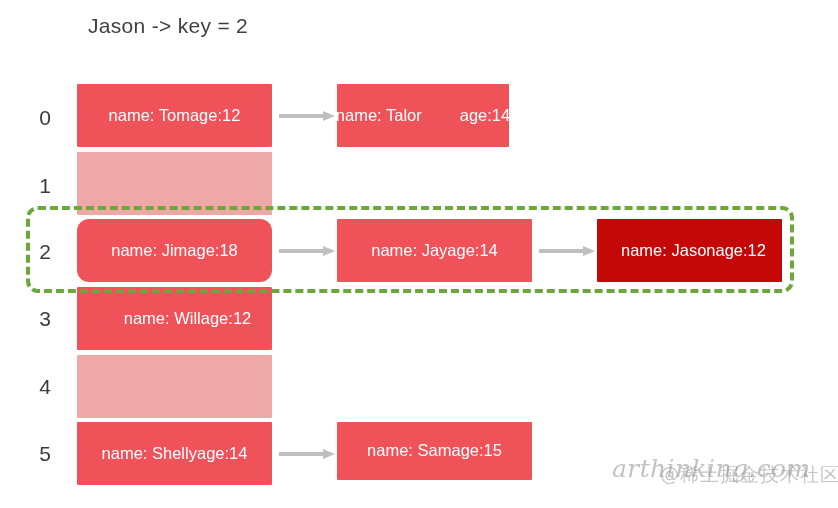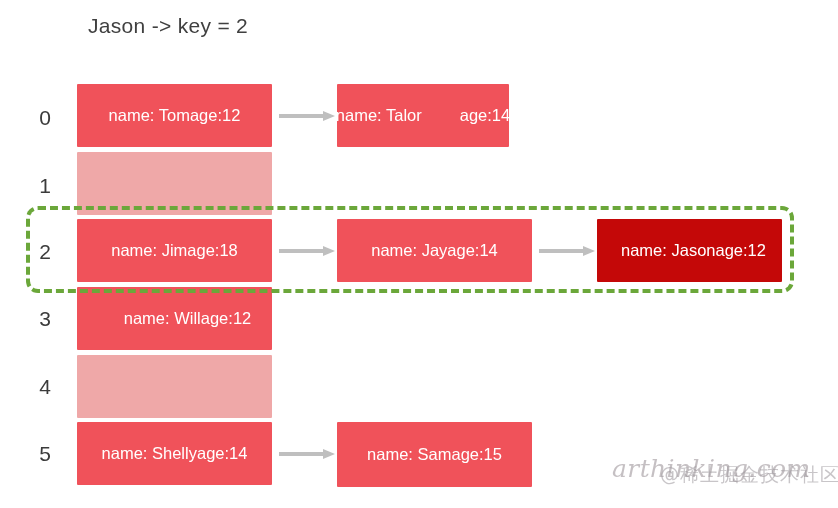--- a/index.html
+++ b/index.html
@@ -150,21 +150,21 @@
   <div class="node filled" style="left:337px; top:84px; width:172px; height:63px;gap:38px;">
     <span class="ln">name: Talor</span>
     <span class="ln">age:14</span>
   </div>
 
   <div class="node empty" style="left:77px; top:152px; width:195px; height:63px;">
     <span class="ln"></span>
     <span class="ln"></span>
   </div>
 
-  <div class="node filled" style="left:77px; top:219px; width:195px; height:63px;">
+  <div class="node filled" style="left:77px; top:219px; width:195px; height:63px;border-radius:12px;">
     <span class="ln">name: Jim</span>
     <span class="ln">age:18</span>
   </div>
   <div class="arrow" style="left:279px; top:246px; width:56px;">
     <div class="shaft" style="width:44px;"></div>
     <div class="head" style="left:44px;"></div>
   </div>
   <div class="node filled" style="left:337px; top:219px; width:195px; height:63px;">
     <span class="ln">name: Jay</span>
     <span class="ln">age:14</span>
@@ -189,21 +189,21 @@
   </div>
 
   <div class="node filled" style="left:77px; top:422px; width:195px; height:63px;">
     <span class="ln">name: Shelly</span>
     <span class="ln">age:14</span>
   </div>
   <div class="arrow" style="left:279px; top:449px; width:56px;">
     <div class="shaft" style="width:44px;"></div>
     <div class="head" style="left:44px;"></div>
   </div>
-  <div class="node filled" style="left:337px; top:422px; width:195px; height:65px;">
+  <div class="node filled" style="left:337px; top:422px; width:195px; height:58px;">
     <span class="ln">name: Sam</span>
     <span class="ln">age:15</span>
   </div>
 
   <div class="selection" style="left:26px; top:206px; width:768px; height:87px;"></div>
 
   <div class="wm wm-script">arthinking.com</div>
   <div class="wm wm-cjk">@稀土掘金技术社区</div>
 
 </div>

